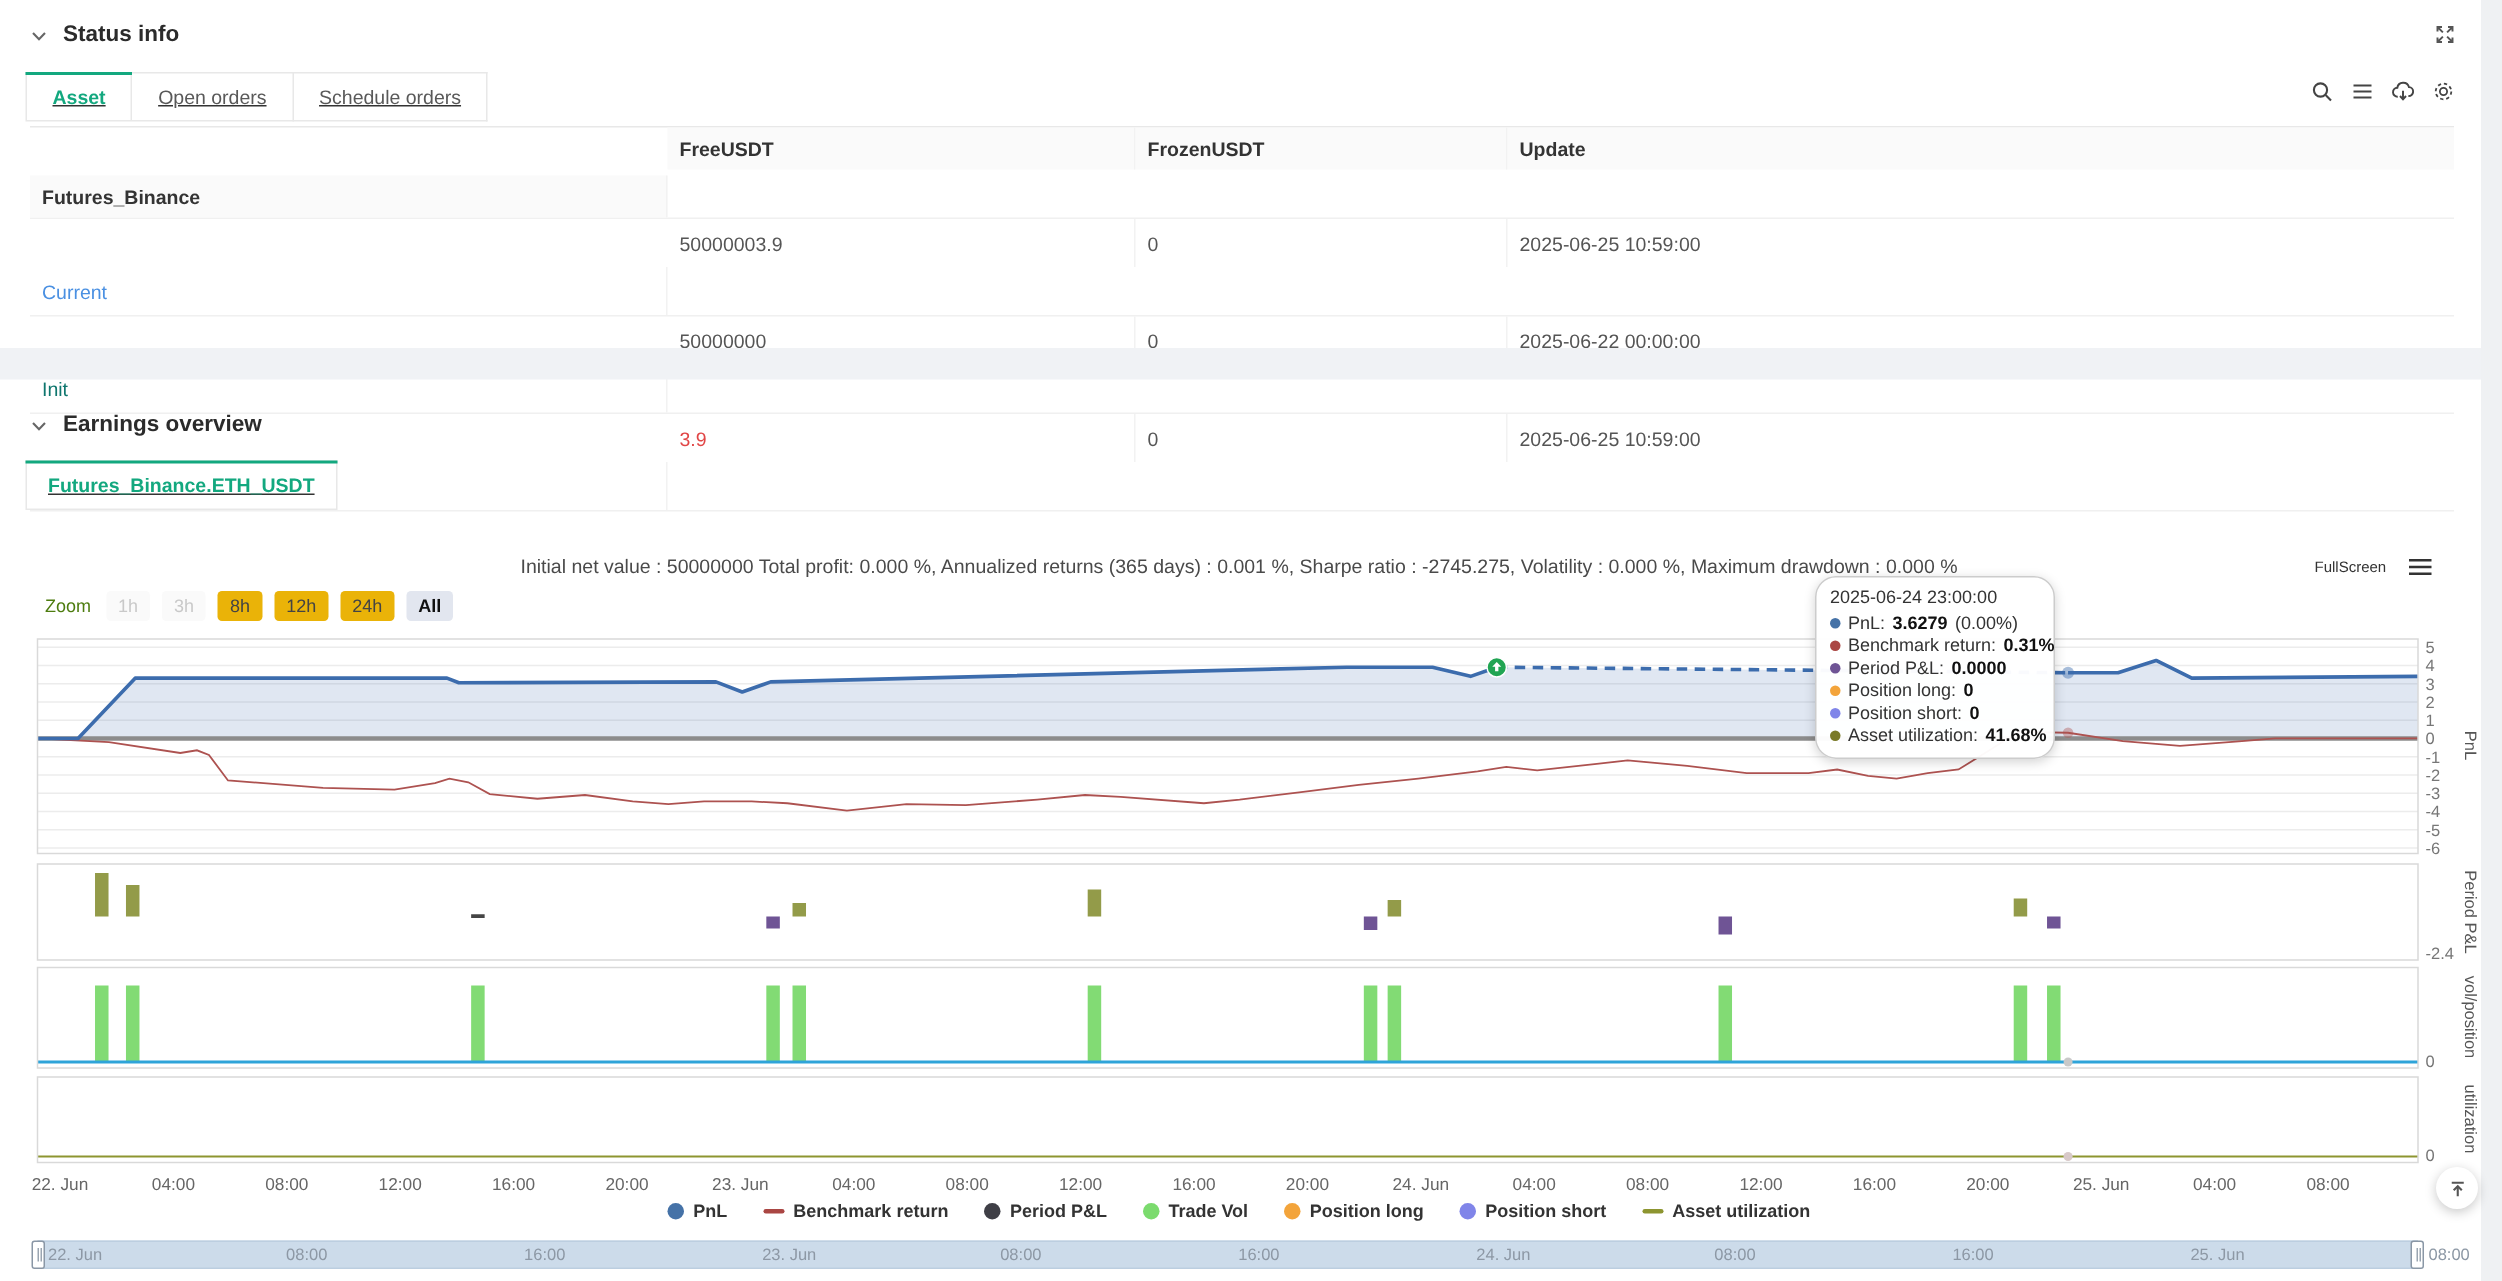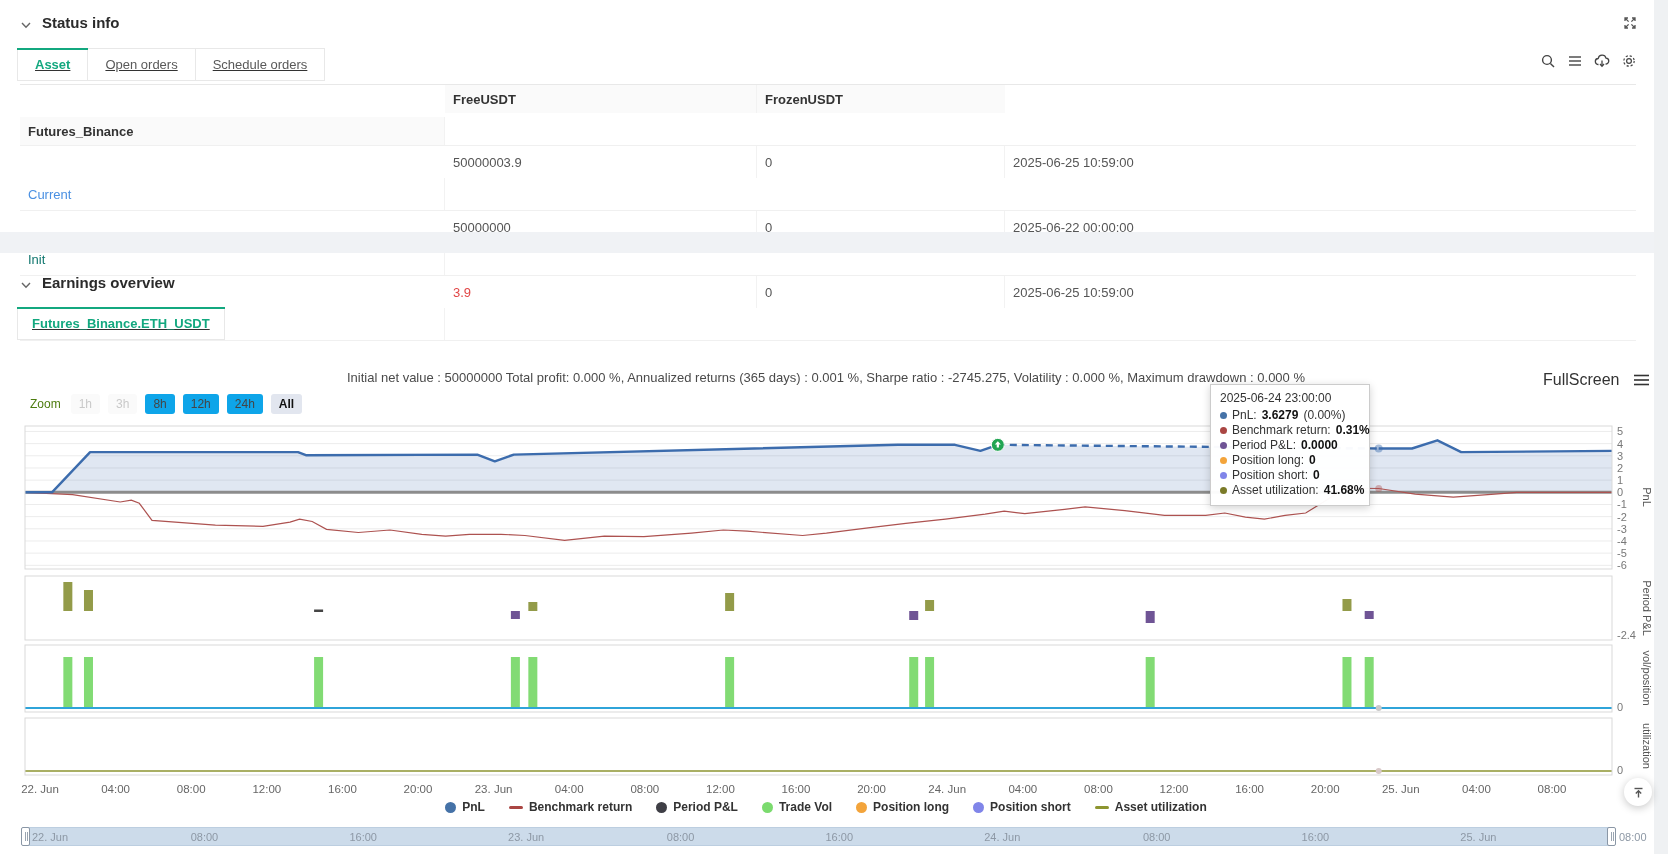--- a/index.html
+++ b/index.html
@@ -30,46 +30,46 @@
   .tbl-row { display:flex; border-bottom:1px solid #f0f0f0; }
   .tbl-cell { padding:0 8px; display:flex; align-items:center; border-right:1px solid #f2f2f2; height:32px; color:#555; }
   .tbl-cell:last-child { border-right:none; }
   .tbl-head .tbl-cell { height:28px; background:#fafafa; font-weight:bold; color:#333; }
   .c1 { width:425px;margin-top:32px; } .c2 { width:312px; } .c3 { width:248px; } .c4 { width:631px; }
 
   .band { background:#f0f2f5; }
 
   .stats-line { width:1652px; text-align:center; font-size:13px; color:#4a4a4a; }
 
-  .fullscreen-ctl { display:flex; align-items:center; gap:14px; font-size:16px; color:#333; }
+  .fullscreen-ctl { display:flex; align-items:center; gap:14px; font-size:10px; color:#333; }
 
   
   .zoombar { display:flex; align-items:center; gap:8px; font-size:12px; }
   .zoombar .zlabel { color:#4d7c0f; margin-right:2px; }
-  .zbtn { padding:3px 8px; background:#0ea5e9; border-radius:3px; color:#444; cursor:pointer; }
+  .zbtn { padding:3px 8px; background:#eab308; border-radius:3px; color:#444; cursor:pointer; }
   .zbtn.disabled { color:#c9c9c9; background:#fafafa; cursor:default; }
   .zbtn.active { background:#e2e6ef; color:#111; font-weight:bold; }
 
   
   .legend { width:1652px; display:flex; justify-content:center; gap:24px; align-items:center; }
   .lg-item { display:flex; align-items:center; gap:6px; font-size:12px; font-weight:bold; color:#333; cursor:pointer; }
   .lg-dot { width:11px; height:11px; border-radius:50%; }
   .lg-line { width:14px; height:3px; border-radius:2px; }
 
   
   .dz { left:25px; width:1587px; height:19px; background:#ccdbea; border:1px solid #bcceе0;
         border:1px solid #bccee0; position:absolute; }
   .dz-label { position:absolute; top:3px; font-size:11px; color:#8d98a5; white-space:nowrap; }
   .dz-handle { position:absolute; top:-1px; width:9px; height:19px; background:#fff; border:1px solid #8a97a6;
                border-radius:2px; cursor:ew-resize; }
   .dz-handle i { display:block; width:1px; height:9px; background:#9aa5b1; position:absolute; top:4px; }
 
   
   .tooltip { left:1210px; top:384px; width:160px; background:rgba(255,255,255,0.97);
-             border:1px solid #ccc; border-radius:0; box-shadow:0 2px 8px rgba(0,0,0,0.18);
+             border:1px solid #ccc; border-radius:14px; box-shadow:0 2px 8px rgba(0,0,0,0.18);
              padding:6px 12px 7px 9px; font-size:12px; color:#333; z-index:5; }
   .tt-title { margin-bottom:3px; color:#333; }
   .tt-row { display:flex; align-items:center; gap:5px; line-height:15px; white-space:nowrap; }
   .tt-dot { width:7px; height:7px; border-radius:50%; flex:0 0 auto; }
   .tt-row b { color:#111; }
 
   .backtop { left:1624px; top:778px; width:28px; height:28px; border-radius:50%; background:#fff;
              box-shadow:0 2px 8px rgba(0,0,0,0.22); display:flex; align-items:center; justify-content:center;
              cursor:pointer; z-index:6; }
 
@@ -131,20 +131,21 @@
         <circle cx="8" cy="8" r="5.2" stroke-dasharray="2.2 1.9"></circle>
     </svg>
   </span>
 </div>
 
 <div class="abs tbl" style="left:20px; top:84px;">
   <div class="tbl-row tbl-head">
     <div class="tbl-cell c1">Futures_Binance</div>
     <div class="tbl-cell c2">FreeUSDT</div>
     <div class="tbl-cell c3">FrozenUSDT</div>
+    <div class="tbl-cell c4">Update</div>
   </div>
   <div class="tbl-row">
     <div class="tbl-cell c1" style="color: rgb(74, 144, 226);">Current</div>
     <div class="tbl-cell c2">50000003.9</div>
     <div class="tbl-cell c3">0</div>
     <div class="tbl-cell c4">2025-06-25 10:59:00</div>
   </div>
   <div class="tbl-row">
     <div class="tbl-cell c1" style="color:#0f766e;">Init</div>
     <div class="tbl-cell c2">50000000</div>

